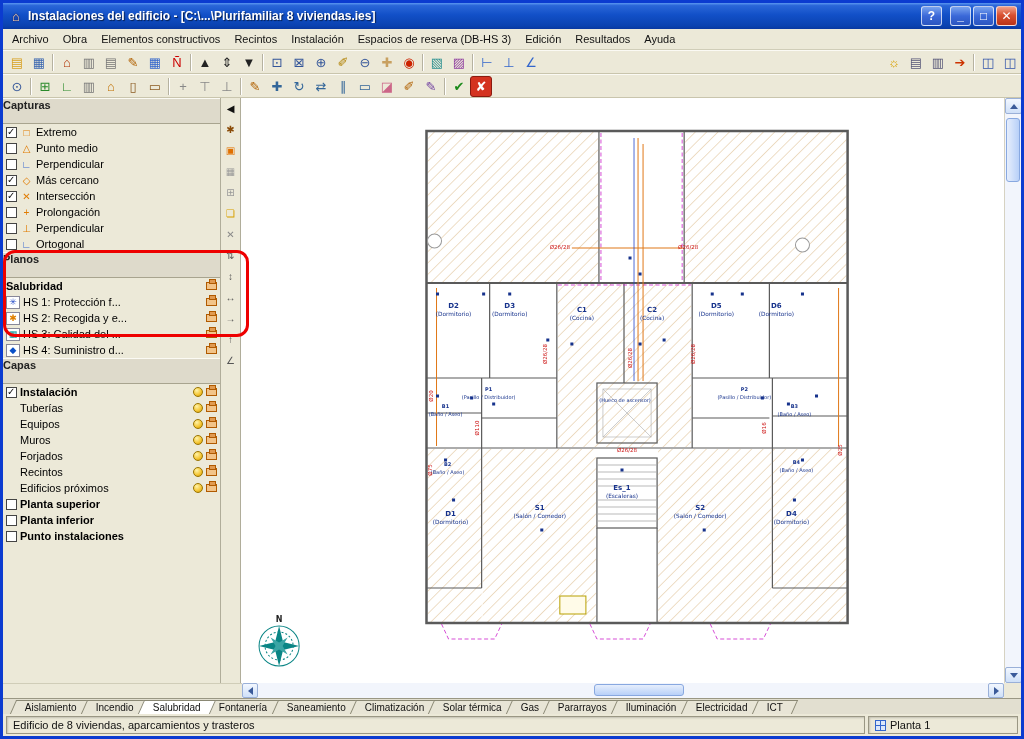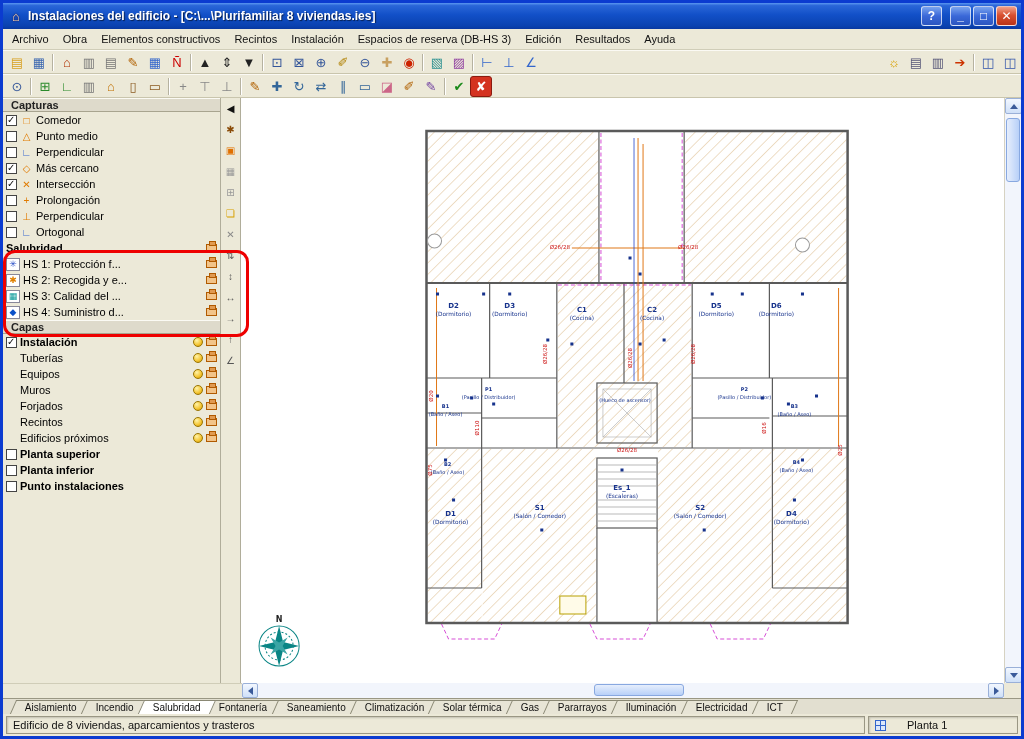--- a/index.html
+++ b/index.html
@@ -41,22 +41,22 @@
   .tb-btn .glyph{font-size:13px;line-height:1;}
   .tb-btn.sep{width:6px;border:none;}
   .tb-btn.sep::before{content:"";display:block;width:1px;height:17px;background:#b6b2a0;
     border-right:1px solid #fff;}
   .tb-btn.gap{flex:1;border:none;}
   .tb-btn.stop{background:#d43320;border:1px solid #8a1a10;border-radius:3px;}
   
   .main{display:flex;height:585px;flex:none;overflow:hidden;}
   .left-panel{width:218px;flex:none;background:#ece9d8;border-right:1px solid #b0ad9a;
     position:relative;font-size:11px;overflow:visible;z-index:3;}
-  .panel-header{height:14px;line-height:13px;background:#dedacb;border-top:1px solid #fbfaf4;
-    border-bottom:1px solid #a8a48f;padding-left:8px;font-weight:bold;color:#222;}
+  .panel-header{height:26px;line-height:13px;background:#dedacb;border-top:1px solid #fbfaf4;
+    border-bottom:1px solid #a8a48f;padding-left:0;font-weight:bold;color:#222;}
   .row{height:16px;display:flex;align-items:center;gap:3px;padding:0 3px 0 3px;white-space:nowrap;}
   .row .lbl{overflow:hidden;text-overflow:ellipsis;}
   .row .grow{flex:1;overflow:hidden;}
   .row.bold .lbl{font-weight:bold;}
   .cb{width:11px;height:11px;background:#fff;border:1px solid #444;flex:none;position:relative;}
   .cb.checked::after{content:"✓";position:absolute;left:0px;top:-2px;font-size:10px;font-weight:bold;color:#111;}
   .cb.nocb{visibility:hidden;}
   .cap-icon{width:13px;text-align:center;font-size:10px;flex:none;}
   .hs-icon{width:14px;height:13px;background:#fff;border:1px solid #889;display:flex;
     align-items:center;justify-content:center;font-size:9px;flex:none;}
@@ -112,21 +112,21 @@
   .tab{height:14px;line-height:13px;padding:0 11px;font-size:10px;background:#e8e5d6;
     border:1px solid #8a8874;border-bottom:none;transform:skewX(-24deg);margin-right:-5px;
     white-space:nowrap;color:#111;}
   .tab .t{display:block;transform:skewX(24deg);}
   .tab.active{background:#fff;position:relative;z-index:2;}
   
   .statusbar{height:22px;flex:none;display:flex;gap:3px;padding:2px 3px;background:#ece9d8;align-items:stretch;}
   .spanel{border:1px solid #9a9784;box-shadow:inset 1px 1px 2px rgba(0,0,0,.18);
     display:flex;align-items:center;padding:0 6px;font-size:11px;color:#111;background:#ece9d8;}
   .spanel.left{flex:1;align-items:center;}
-  .spanel.right{width:150px;gap:21px;}
+  .spanel.right{width:150px;gap:4px;}
   .floor-icon{width:11px;height:11px;border:1px solid #3366cc;background:#dce8fa;
     background-image:linear-gradient(#3366cc,#3366cc),linear-gradient(#3366cc,#3366cc);
     background-size:1px 100%,100% 1px;background-position:center center;background-repeat:no-repeat;flex:none;}
 </style>
 </head>
 <body>
 
 <div class="window">
 
   <div class="titlebar">
@@ -412,21 +412,21 @@
 
   <div class="main">
 
     <div class="left-panel">
       <div class="panel-header">Capturas</div>
       <div>
 
           <div class="row">
             <span class="cb checked"></span>
             <span class="cap-icon" style="color: rgb(224, 123, 0);">□</span>
-            <span class="lbl">Comedor</span>
+            <span class="lbl">Extremo</span>
           </div>
 
           <div class="row">
             <span class="cb"></span>
             <span class="cap-icon" style="color: rgb(224, 123, 0);">△</span>
             <span class="lbl">Punto medio</span>
           </div>
 
           <div class="row">
             <span class="cb"></span>
@@ -458,20 +458,21 @@
             <span class="lbl">Perpendicular</span>
           </div>
 
           <div class="row">
             <span class="cb"></span>
             <span class="cap-icon" style="color: rgb(58, 106, 208);">∟</span>
             <span class="lbl">Ortogonal</span>
           </div>
         </div>
 
+      <div class="panel-header">Planos</div>
       <div class="row bold">
         <span class="lbl grow">Salubridad</span>
         <span class="print"></span>
       </div>
       <div>
 
           <div class="row">
             <span class="hs-icon" style="color: rgb(43, 80, 200);">✳</span>
             <span class="lbl grow">HS 1: Protección f...</span>
             <span class="print"></span>

